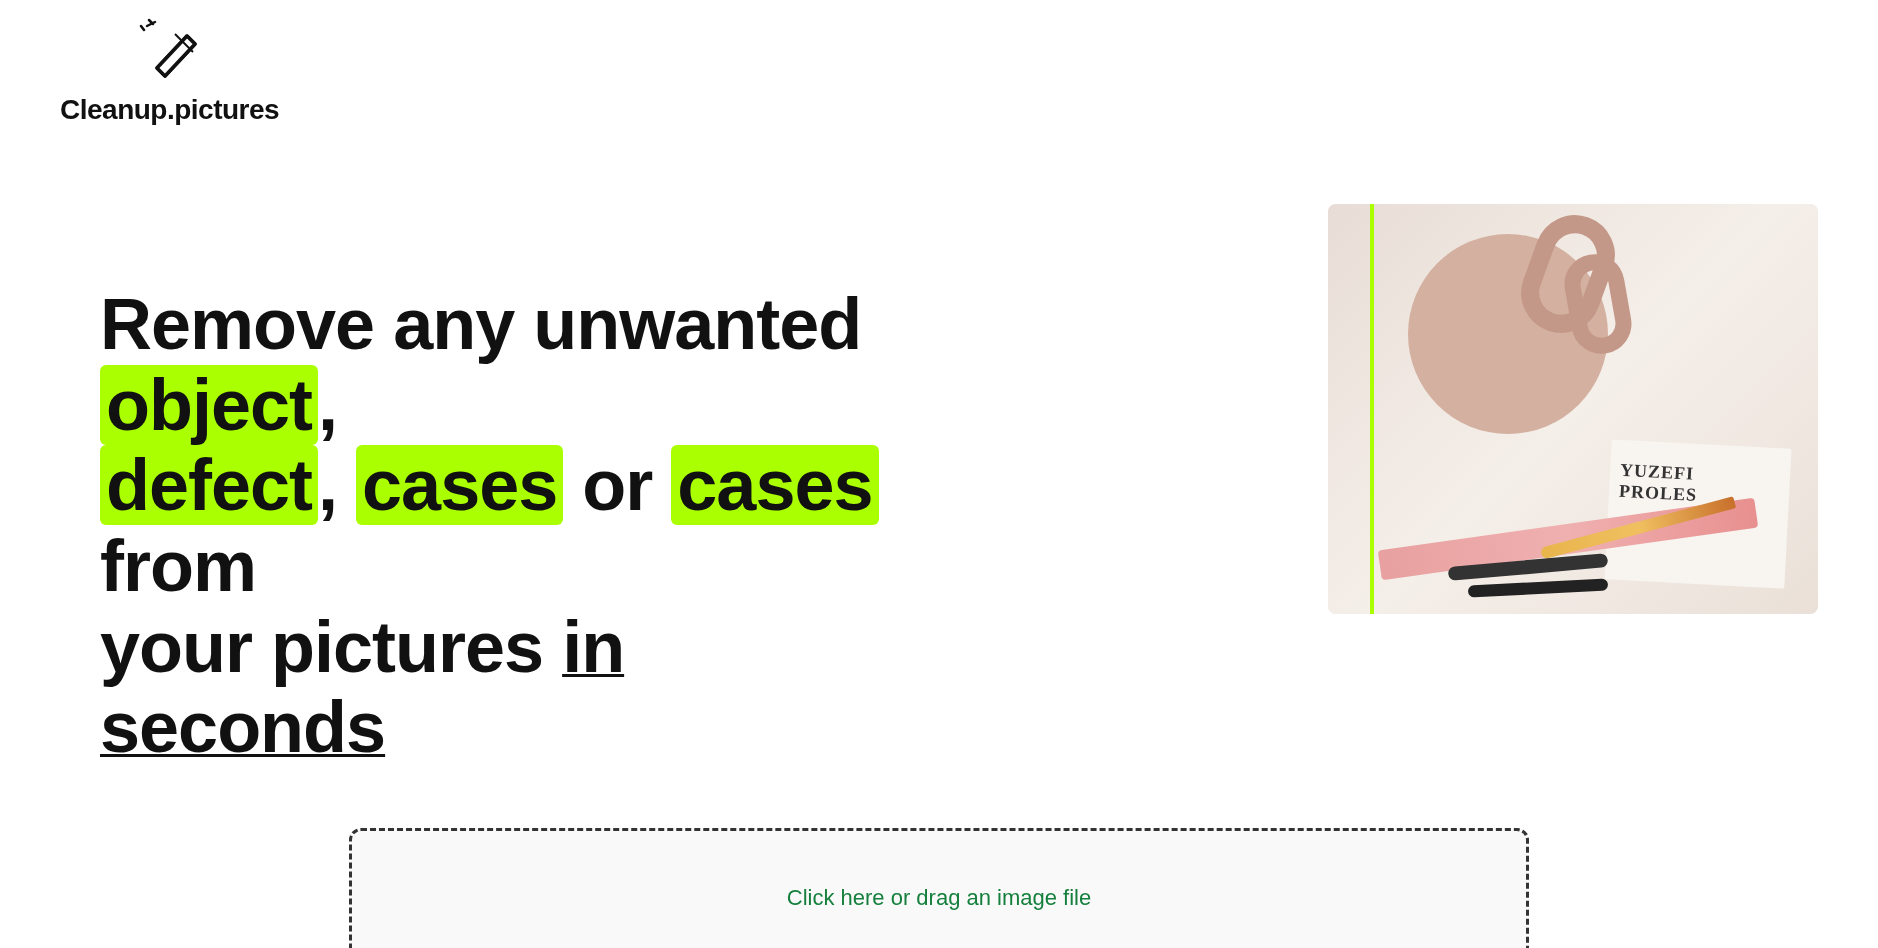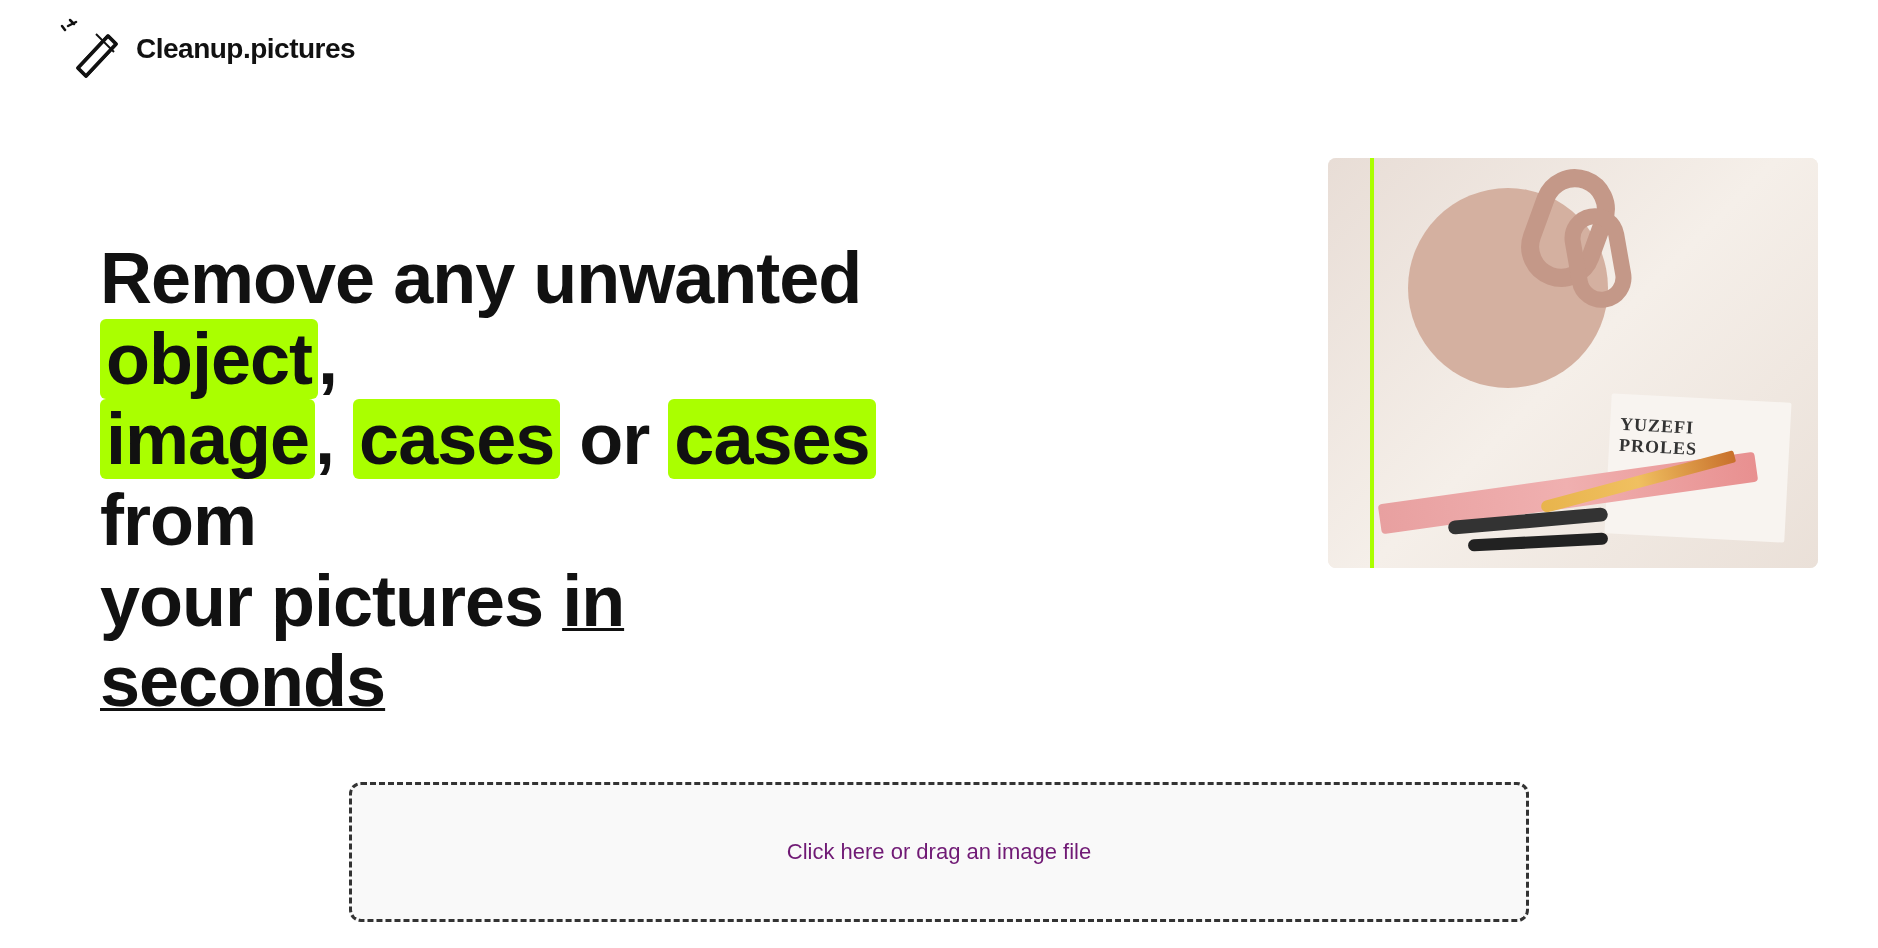--- a/index.html
+++ b/index.html
@@ -24,20 +24,21 @@
       justify-content: space-between;
       padding: 18px 60px;
       background: #ffffff;
     }
 
     .logo-area {
       display: flex;
       align-items: center;
       gap: 14px;
       cursor: pointer;
+      flex-direction: column;
     }
 
     .logo-icon {
       width: 62px;
       height: 62px;
       position: relative;
     }
 
     .logo-text {
       font-size: 28px;
@@ -254,21 +255,21 @@
       border-radius: 12px;
       background: #f9f9f9;
       display: flex;
       align-items: center;
       justify-content: center;
       cursor: pointer;
     }
 
     .upload-label {
       font-size: 22px;
-      color: #701a75;
+      color: #15803d;
       font-weight: 400;
     }
 
     
     .gear-svg {
       width: 36px;
       height: 36px;
     }
   </style>
 </head>
@@ -292,21 +293,21 @@
     </div>
     <span class="logo-text">Cleanup.pictures</span>
   </div>
 
 </nav>
 
 <section class="hero">
   <div class="hero-text-col">
     <h1 class="hero-heading">
       Remove any unwanted <span class="highlight">object</span>,<br>
-      <span class="highlight">image</span>, <span class="highlight">cases</span> or <span class="highlight">cases</span> from<br>
+      <span class="highlight">defect</span>, <span class="highlight">cases</span> or <span class="highlight">cases</span> from<br>
       your pictures <span class="underline-text">in seconds</span>
     </h1>
   </div>
 
   <div class="hero-image-col">
     <div class="hero-image-container">
       <div class="bag-scene">
 
         <div class="green-line"></div>
 

